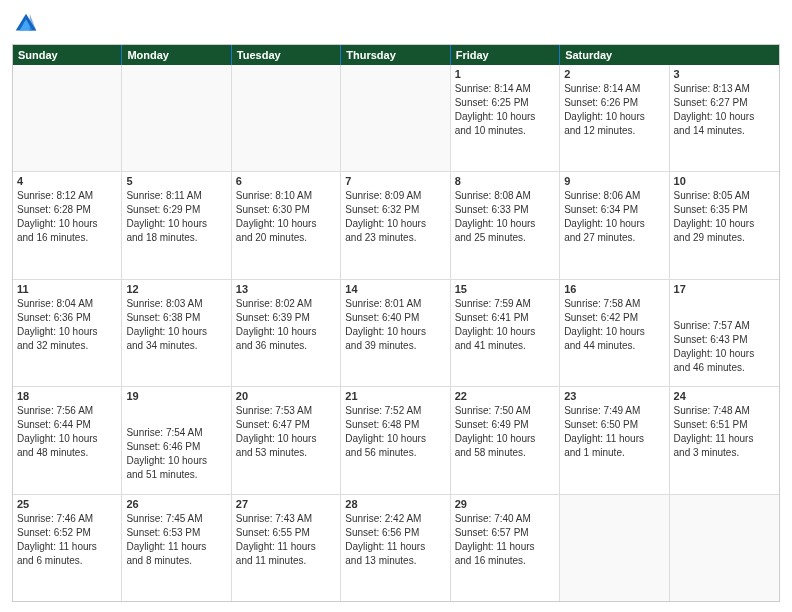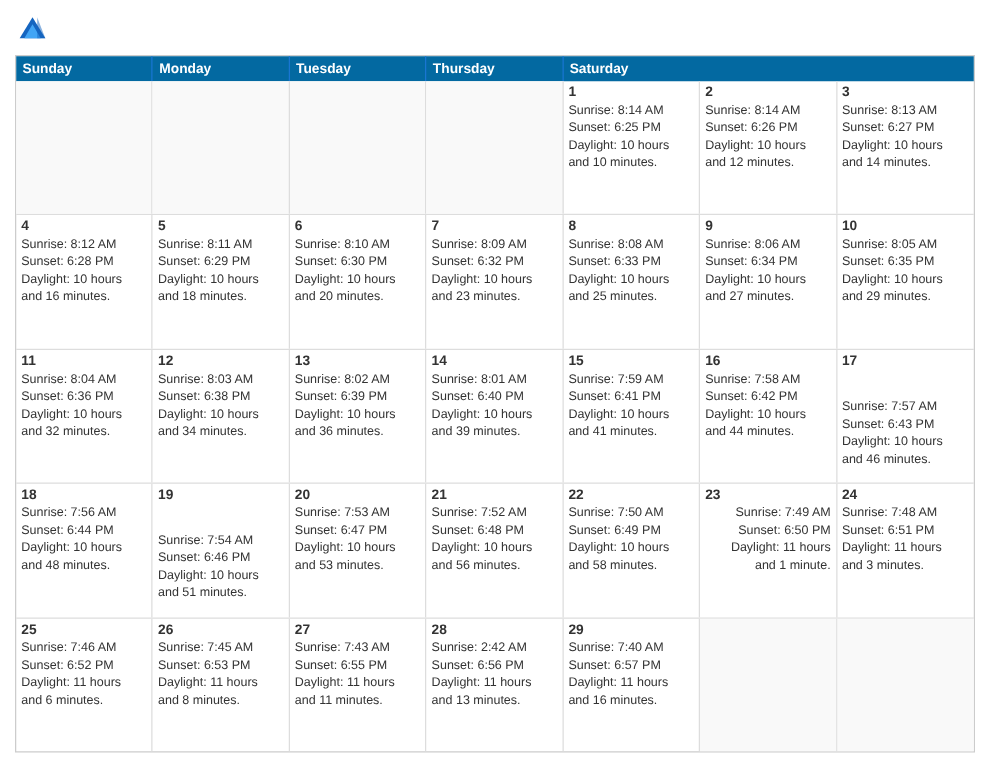--- a/index.html
+++ b/index.html
@@ -53,21 +53,21 @@
     }
     .calendar {
       flex: 1;
       display: flex;
       flex-direction: column;
       border: 1px solid #ccc;
     }
     .cal-header {
       display: grid;
       grid-template-columns: repeat(7, 1fr);
-      background: #0369a1;
+      background: #14532d;
     }
     .cal-header-cell {
       color: #fff;
       font-size: 11px;
       font-weight: bold;
       padding: 4px 5px;
       border-right: 1px solid #1976d2;
       text-align: left;
     }
     .cal-header-cell:last-child { border-right: none; }
@@ -126,20 +126,21 @@
       <div class="location"></div>
     </div>
   </div>
 
   <div class="calendar">
     <div class="cal-header">
     <div class="cal-header-cell">Sunday</div>
         <div class="cal-header-cell">Monday</div>
         <div class="cal-header-cell">Tuesday</div>
         <div class="cal-header-cell">Thursday</div>
+        <div class="cal-header-cell">Friday</div>
         <div class="cal-header-cell">Saturday</div>
       </div>
     <div class="cal-body">
     <div class="cal-row">
           <div class="cal-cell empty"></div>
           <div class="cal-cell empty"></div>
           <div class="cal-cell empty"></div>
           <div class="cal-cell empty"></div>
           <div class="cal-cell">
             <div class="day-num">1</div>
@@ -296,21 +297,21 @@
           </div>
           <div class="cal-cell">
             <div class="day-num">22</div>
             <div class="day-info" style="white-space: pre-line;">Sunrise: 7:50 AM
 Sunset: 6:49 PM
 Daylight: 10 hours
 and 58 minutes.</div>
           </div>
           <div class="cal-cell">
             <div class="day-num">23</div>
-            <div class="day-info" style="white-space: pre-line; text-align: right;">Sunrise: 7:49 AM
+            <div class="day-info" style="white-space: pre-line;">Sunrise: 7:49 AM
 Sunset: 6:50 PM
 Daylight: 11 hours
 and 1 minute.</div>
           </div>
           <div class="cal-cell">
             <div class="day-num">24</div>
             <div class="day-info" style="white-space: pre-line;">Sunrise: 7:48 AM
 Sunset: 6:51 PM
 Daylight: 11 hours
 and 3 minutes.</div>

